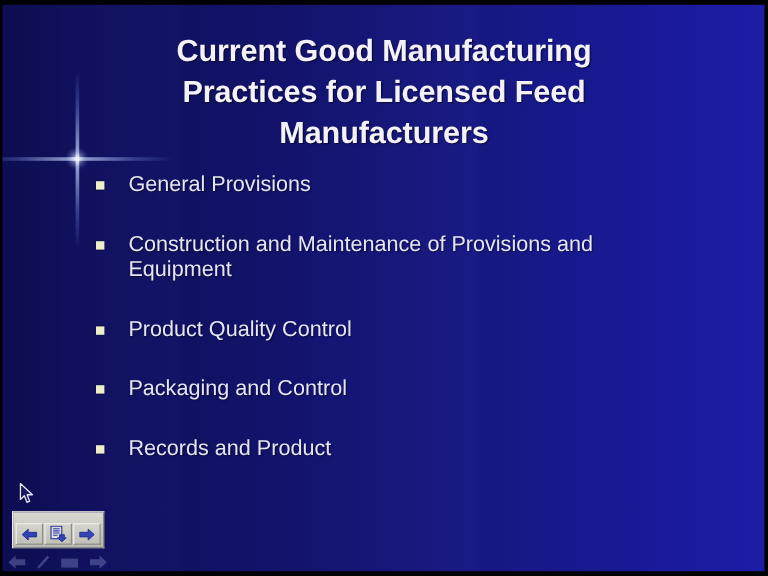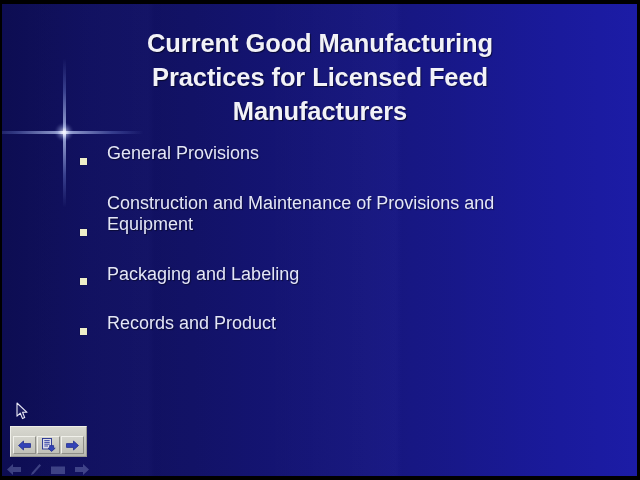--- a/index.html
+++ b/index.html
@@ -131,21 +131,21 @@
 
   
   #bullet-list {
     position: absolute;
     left: 78px;
     top: 139px;
     width: 500px;
   }
   .bullet-row {
     display: flex;
-    align-items: flex-end;
+    align-items: flex-start;
     margin-bottom: 28px;
   }
   .bullet-marker {
     flex: 0 0 auto;
     width: 7px;
     height: 7px;
     margin-top: 8px;
     margin-right: 20px;
     background: #eeeec8;
     box-shadow: 0 0 1px rgba(0,0,0,0.5);
@@ -233,24 +233,28 @@
       <div class="bullet-row">
         <div class="bullet-marker"></div>
         <div class="bullet-text">General Provisions</div>
       </div>
 
       <div class="bullet-row">
         <div class="bullet-marker"></div>
         <div class="bullet-text">Construction and Maintenance of Provisions and Equipment</div>
       </div>
 
-
-      <div class="bullet-row">
-        <div class="bullet-marker"></div>
-        <div class="bullet-text">Packaging and Labeling</div>
+      <div class="bullet-row">
+        <div class="bullet-marker"></div>
+        <div class="bullet-text">Product Quality Control</div>
+      </div>
+
+      <div class="bullet-row">
+        <div class="bullet-marker"></div>
+        <div class="bullet-text">Packaging and Control</div>
       </div>
 
       <div class="bullet-row">
         <div class="bullet-marker"></div>
         <div class="bullet-text">Records and Product</div>
       </div>
 
     </div>
 
     <div id="nav-toolbar">

